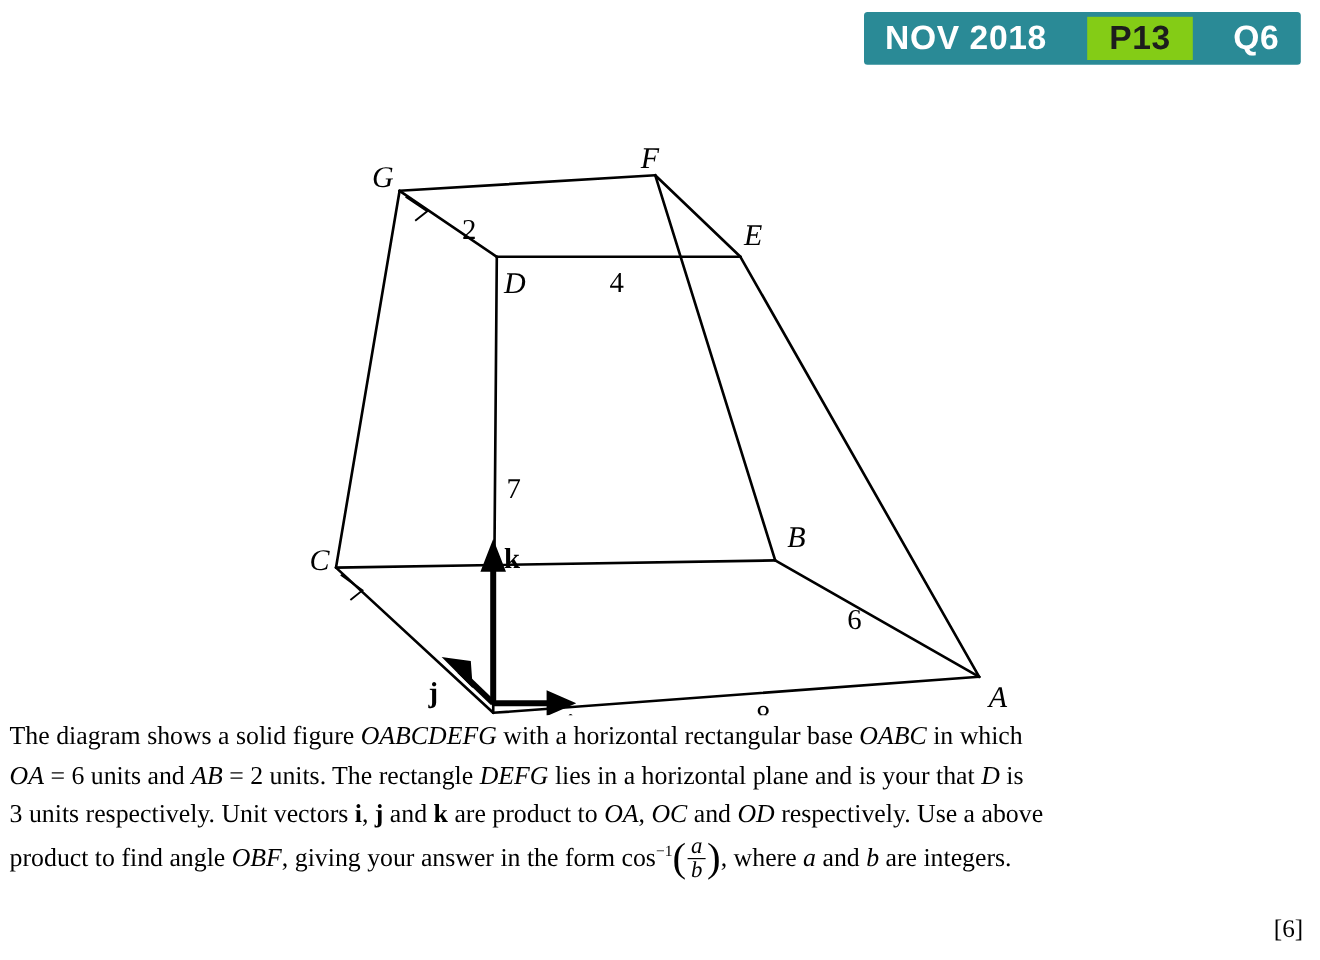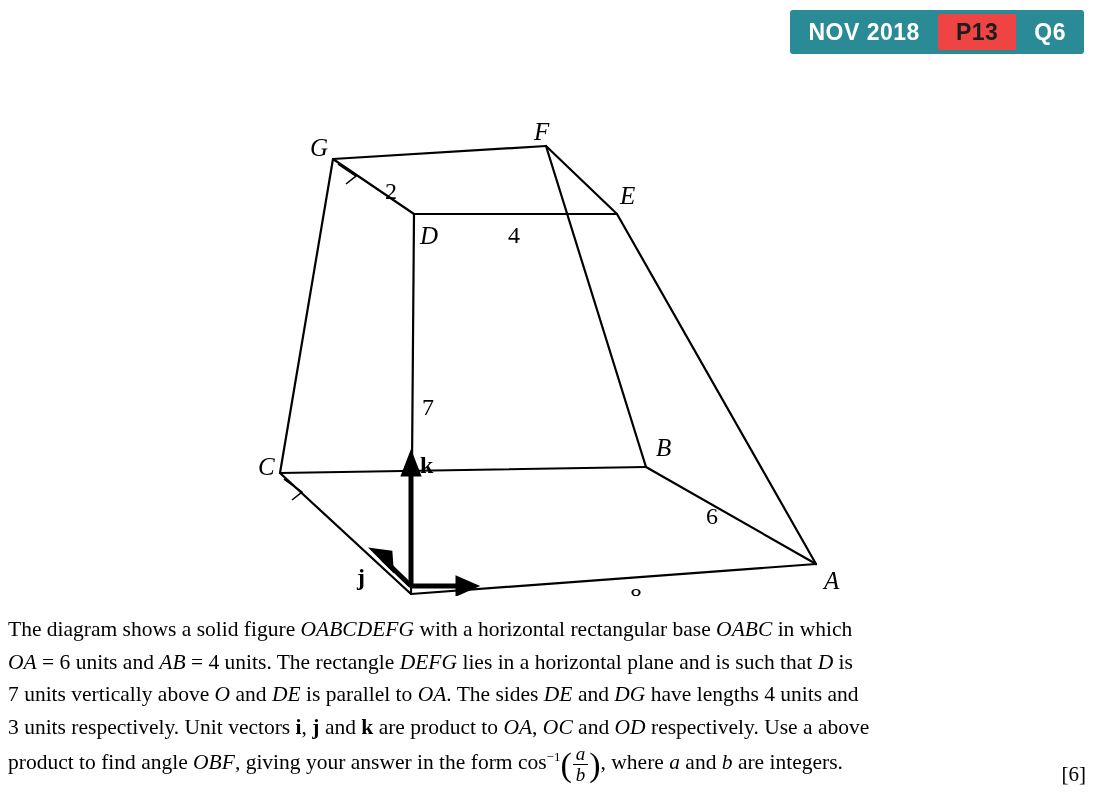--- a/index.html
+++ b/index.html
@@ -27,29 +27,29 @@
     background: #2a8a96;
     border-radius: 3px;
     overflow: hidden;
     font-family: "Liberation Sans", sans-serif;
   }
   .badge {
     display: flex;
     align-items: center;
     justify-content: center;
     padding: 0 18px;
-    font-size: 23px;
+    font-size: 28px;
     font-weight: bold;
     letter-spacing: 0.5px;
     color: #ffffff;
   }
   .badge.inverted {
-    background: #ef4444;
+    background: #84cc16;
     color: #1d1d1d;
-    margin: 4px 0;
+    margin: 4px 16px;
   }
 
   
   .figure-wrap {
     position: absolute;
     left: 0;
     top: 56px;
     width: 1100px;
     height: 540px;
   }
@@ -60,21 +60,20 @@
   
   .question {
     position: absolute;
     left: 8px;
     top: 598px;
     width: 1084px;
     font-size: 21.5px;
     line-height: 1.42;
     text-align: justify;
     text-justify: inter-word;
-    margin-top: 16px;
   }
   .question p {
     margin: 0 0 2px 0;
   }
   .it { font-style: italic; }
   .bd { font-weight: bold; }
 
   .frac {
     display: inline-block;
     vertical-align: middle;
@@ -168,22 +167,21 @@
       <text x="420" y="417">k</text>
       <text x="357" y="529">j</text>
       <text x="472" y="556">i</text>
     </g>
   </svg>
 </div>
 
 <div class="question">
   <p><span>The diagram shows a solid figure </span><span class="it">OABCDEFG</span><span> with a horizontal rectangular base </span><span class="it">OABC</span><span> in which</span></p>
 
-  <p><span class="it">OA</span><span> = 6 units and </span><span class="it">AB</span><span> = 4 units.  The rectangle </span><span class="it">DEFG</span><span> lies in a horizontal plane and is such that </span><span class="it">D</span><span> is</span></p>
+  <p><span class="it">OA</span><span> = 6 units and </span><span class="it">AB</span><span> = 2 units.  The rectangle </span><span class="it">DEFG</span><span> lies in a horizontal plane and is your that </span><span class="it">D</span><span> is</span></p>
 
-  <p><span>7 units vertically above </span><span class="it">O</span><span> and </span><span class="it">DE</span><span> is parallel to </span><span class="it">OA</span><span>.  The sides </span><span class="it">DE</span><span> and </span><span class="it">DG</span><span> have lengths 4 units and</span></p>
 
   <p><span>3 units respectively.  Unit vectors </span><span class="bd">i</span><span>, </span><span class="bd">j</span><span> and </span><span class="bd">k</span><span> are product to </span><span class="it">OA</span><span>, </span><span class="it">OC</span><span> and </span><span class="it">OD</span><span> respectively.  Use a above</span></p>
 
   <p><span>product to find angle </span><span class="it">OBF</span><span>, giving your answer in the form cos</span><span class="sup">−1</span><span class="paren-big">(</span><span class="frac"><span class="num">a</span><span class="den">b</span></span><span class="paren-big">)</span><span>, where </span><span class="it">a</span><span> and </span><span class="it">b</span><span> are integers.</span></p>
 </div>
 
 <div class="marks">[6]</div>
 
 </body></html>

